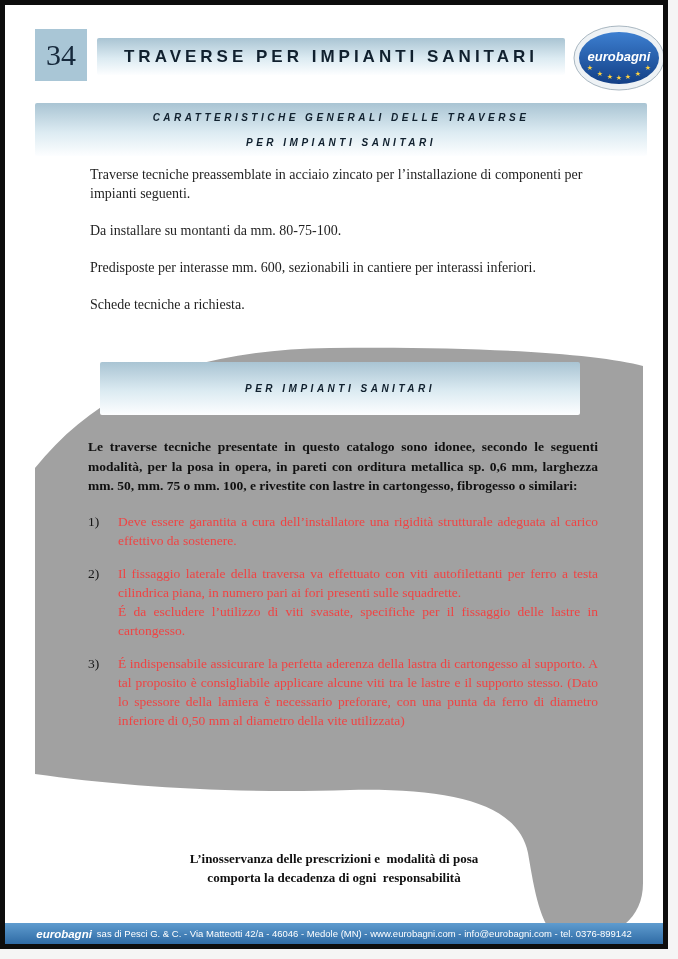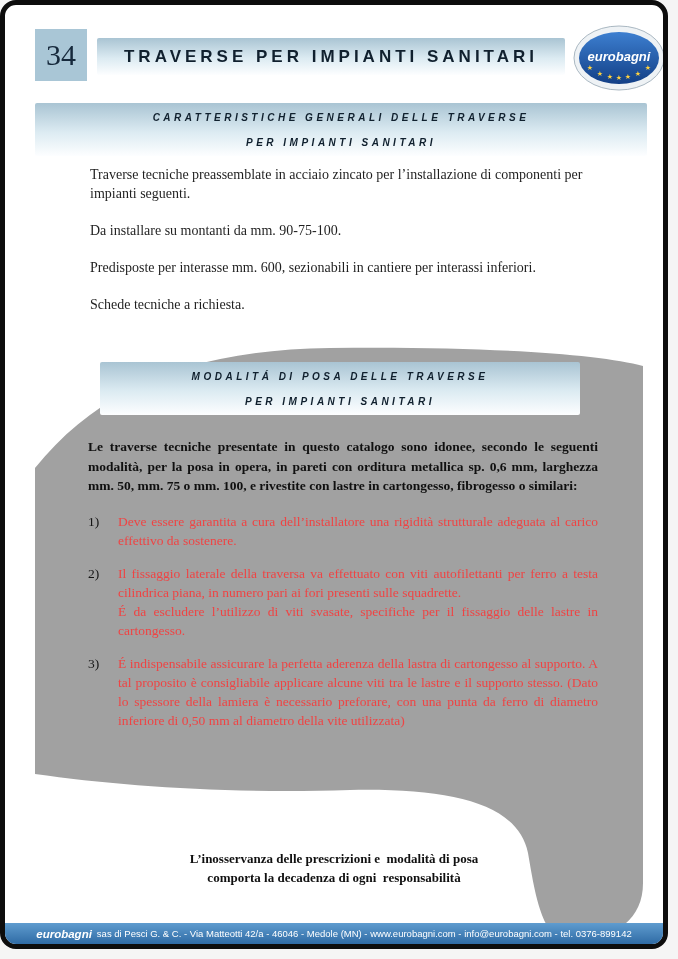--- a/index.html
+++ b/index.html
@@ -15,21 +15,21 @@
   body{
     background:#f5f5f5;
     font-family:"Liberation Serif", serif;
     width:678px;
   }
   .page{
     position:relative;
     width:668px;height:949px;
     background:#ffffff;
     border:5px solid #0d0d0d;
-    border-radius:16px;
+    border-radius:0;
     overflow:hidden;
   }
   
   .pagenum{
     position:absolute;left:30px;top:24px;width:52px;height:52px;
     background:var(--page-number-bg,#a9c6d6);
     color:#16293c;font-size:30px;
     display:flex;align-items:center;justify-content:center;
     font-family:"Liberation Serif",serif;
   }
@@ -149,40 +149,39 @@
     </g>
   </svg>
 
   <div class="secbar s1">
     <div class="secline">CARATTERISTICHE GENERALI DELLE TRAVERSE</div>
     <div class="secline">PER IMPIANTI SANITARI</div>
   </div>
 
   <div class="paras">
     <p class="para">Traverse tecniche preassemblate in acciaio zincato per l’installazione di componenti per impianti seguenti.</p>
-    <p class="para">Da installare su montanti da mm. 90-75-100.</p>
+    <p class="para">Da installare su montanti da mm. 80-75-100.</p>
     <p class="para">Predisposte per interasse mm. 600, sezionabili in cantiere per interassi inferiori.</p>
     <p class="para">Schede tecniche a richiesta.</p>
   </div>
 
   <svg class="blob" width="618" height="611" viewBox="0 0 618 611">
     <path d="
       M 5 130
       C 70 50, 160 12, 300 10
       C 450 8, 570 16, 613 28
       L 613 545
       C 613 580, 588 601, 540 603
       C 512 604, 505 555, 498 515
       C 488 465, 420 450, 320 452
       C 200 456, 90 448, 5 436
       Z"></path>
   </svg>
 
   <div class="secbar s2">
-    <div class="secline">MODALITÁ DI POSA DELLE TRAVERSE</div>
     <div class="secline">PER IMPIANTI SANITARI</div>
   </div>
 
   <div class="s2content">
     <p class="intro">Le traverse tecniche presentate in questo catalogo sono idonee, secondo le seguenti modalità, per la posa in opera, in pareti con orditura metallica sp. 0,6 mm, larghezza mm. 50, mm. 75 o mm. 100, e rivestite con lastre in cartongesso, fibrogesso o similari:</p>
 
     <div class="item">
       <span class="inum">1)</span>
       <span class="itext">Deve essere garantita a cura dell’installatore una rigidità strutturale adeguata al carico effettivo da sostenere.</span>
     </div>

